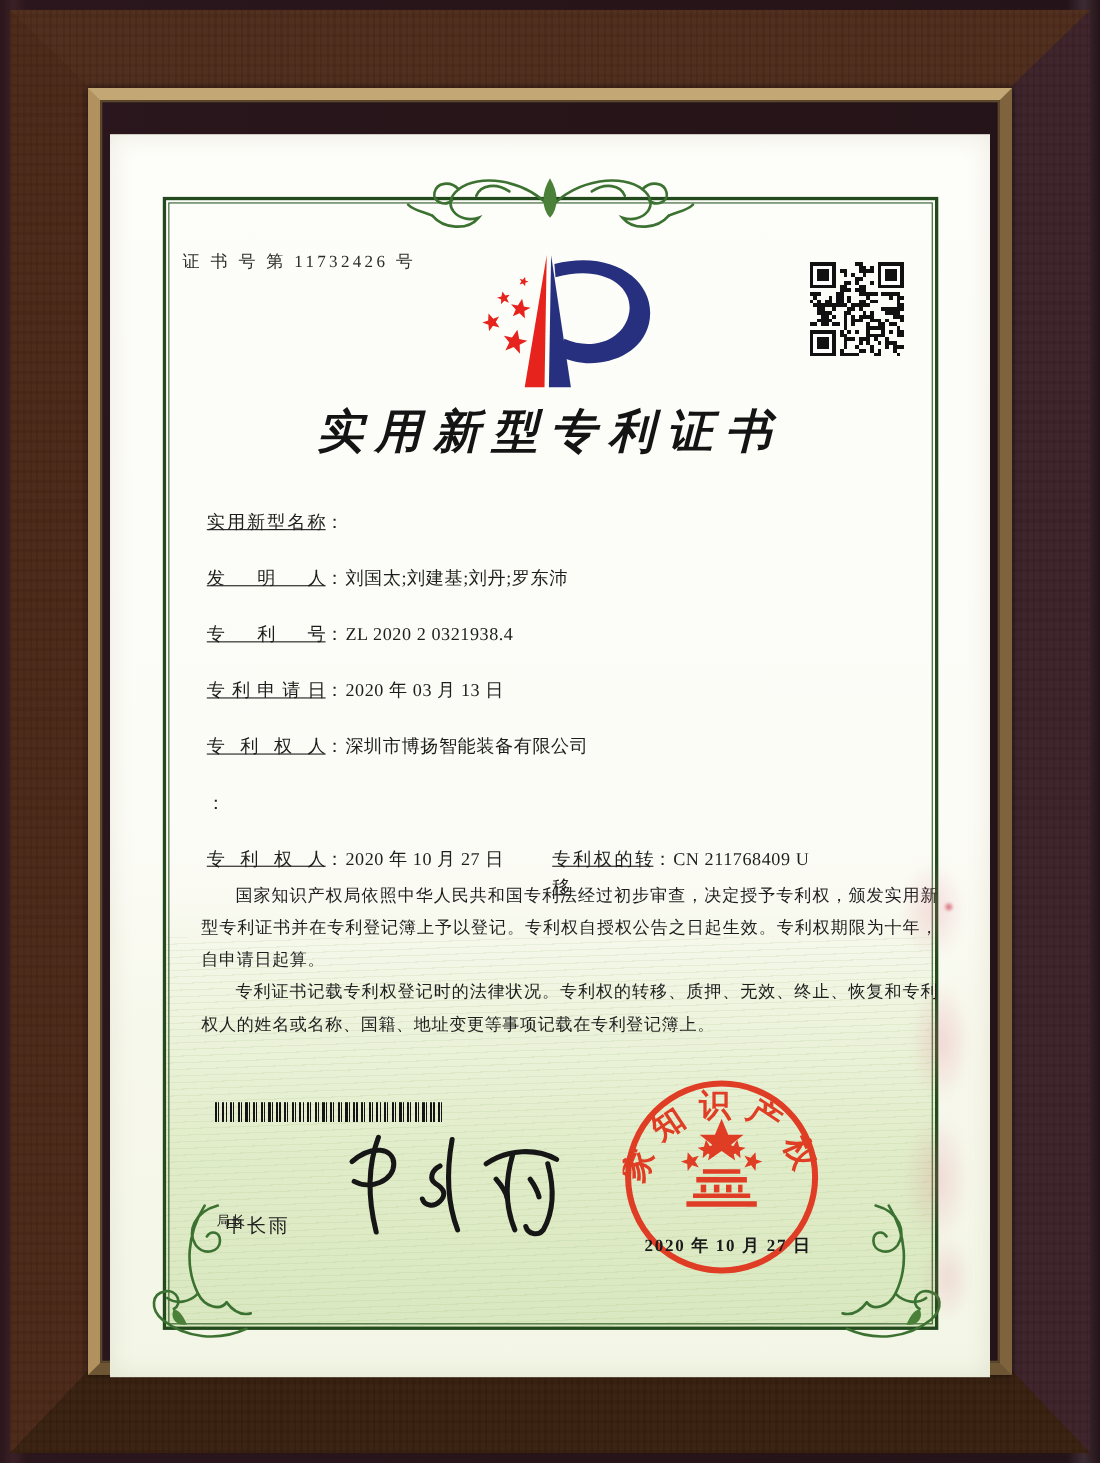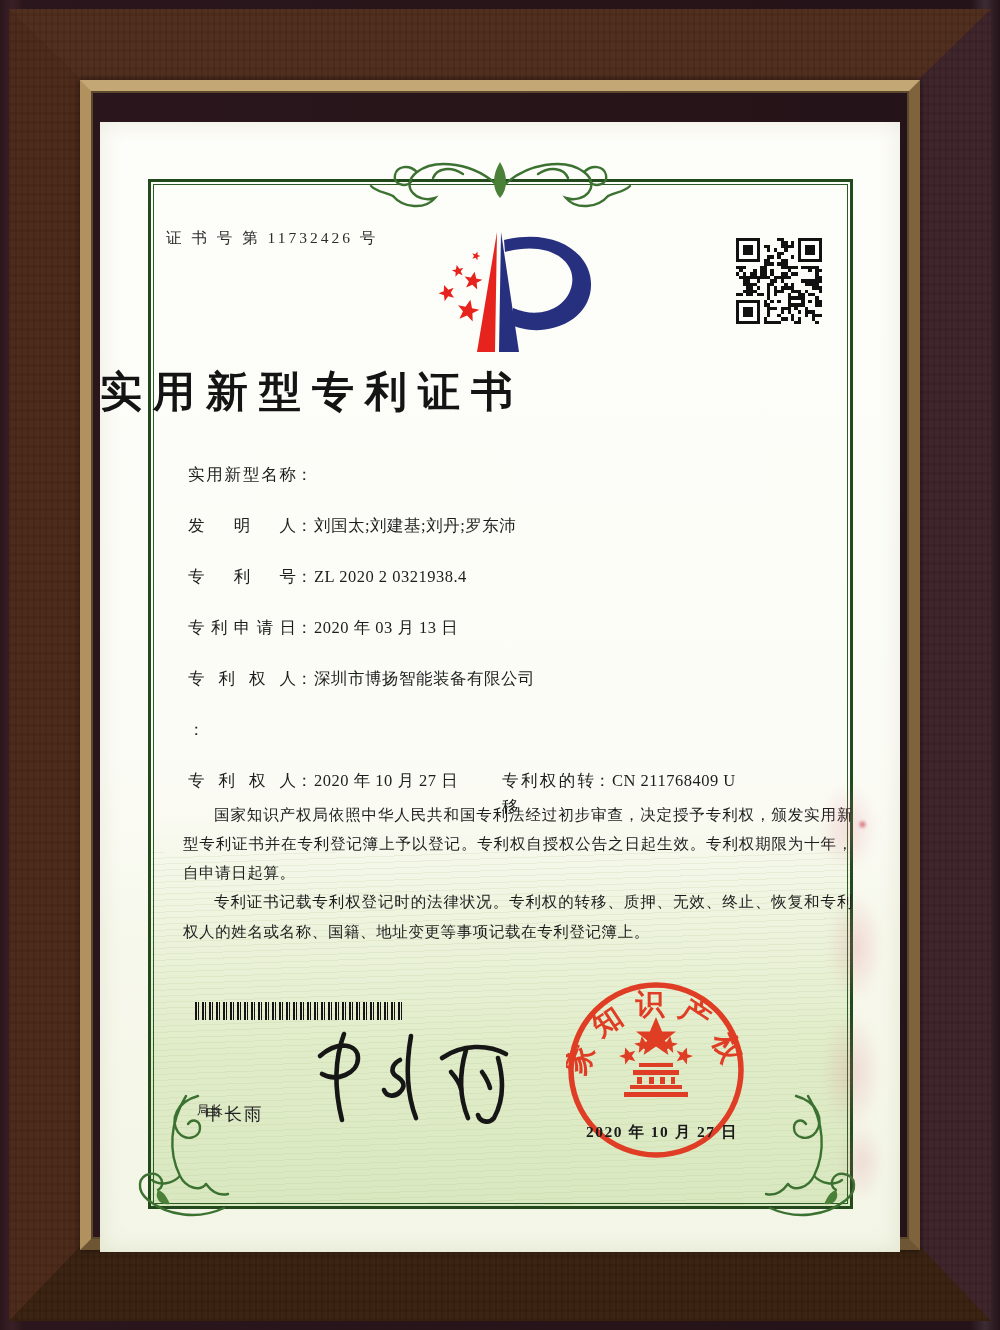--- a/index.html
+++ b/index.html
@@ -38,26 +38,26 @@
   
   .gborder{position:absolute;left:48px;top:57px;right:47px;bottom:43px;
     border:3px solid #224a1d;}
   .gborder::after{content:"";position:absolute;inset:2px;border:1px solid #2c5a26;}
   .ornament{position:absolute;}
 
   
   .cert-no{position:absolute;left:66px;top:106px;font-size:15.5px;letter-spacing:3px;color:#2b2b2b;}
   .logo{position:absolute;left:318px;top:96px;width:204px;height:142px;}
   .qr{position:absolute;left:636px;top:116px;width:86px;height:86px;}
-  .title{position:absolute;left:0;top:242px;width:100%;text-align:left;
-    font-size:42px;font-weight:bold;letter-spacing:11px;color:#141414;}
+  .title{position:absolute;left:0;top:242px;width:100%;text-align:center;
+    font-size:42px;font-weight:bold;letter-spacing:11px;color:#141414;font-style:italic;}
 
   .fields{position:absolute;left:88px;top:340px;width:676px;font-size:16.5px;color:#1d1d1d;}
   .frow{display:flex;line-height:26px;margin-bottom:25px;position:relative;}
-  .flabel{display:inline-block;width:108px;text-align:justify;text-align-last:justify;flex:0 0 108px;}
+  .flabel{display:inline-block;width:108px;text-align:justify;text-align-last:justify;flex:0 0 108px;text-decoration:underline;}
   .fcolon{flex:0 0 18px;}
   .fvalue{letter-spacing:.5px;}
   .frow-addr .fvalue{width:456px;line-height:27px;}
   .grant2{position:absolute;left:314px;top:0;display:flex;}
   .grant2 .flabel{width:92px;flex-basis:92px;}
 
   .paras{position:absolute;left:83px;top:678px;width:670px;font-size:15.5px;
     line-height:1.88;color:#1d1d1d;letter-spacing:.6px;text-align:justify;}
   .paras p{margin:0;text-indent:2em;}
 

